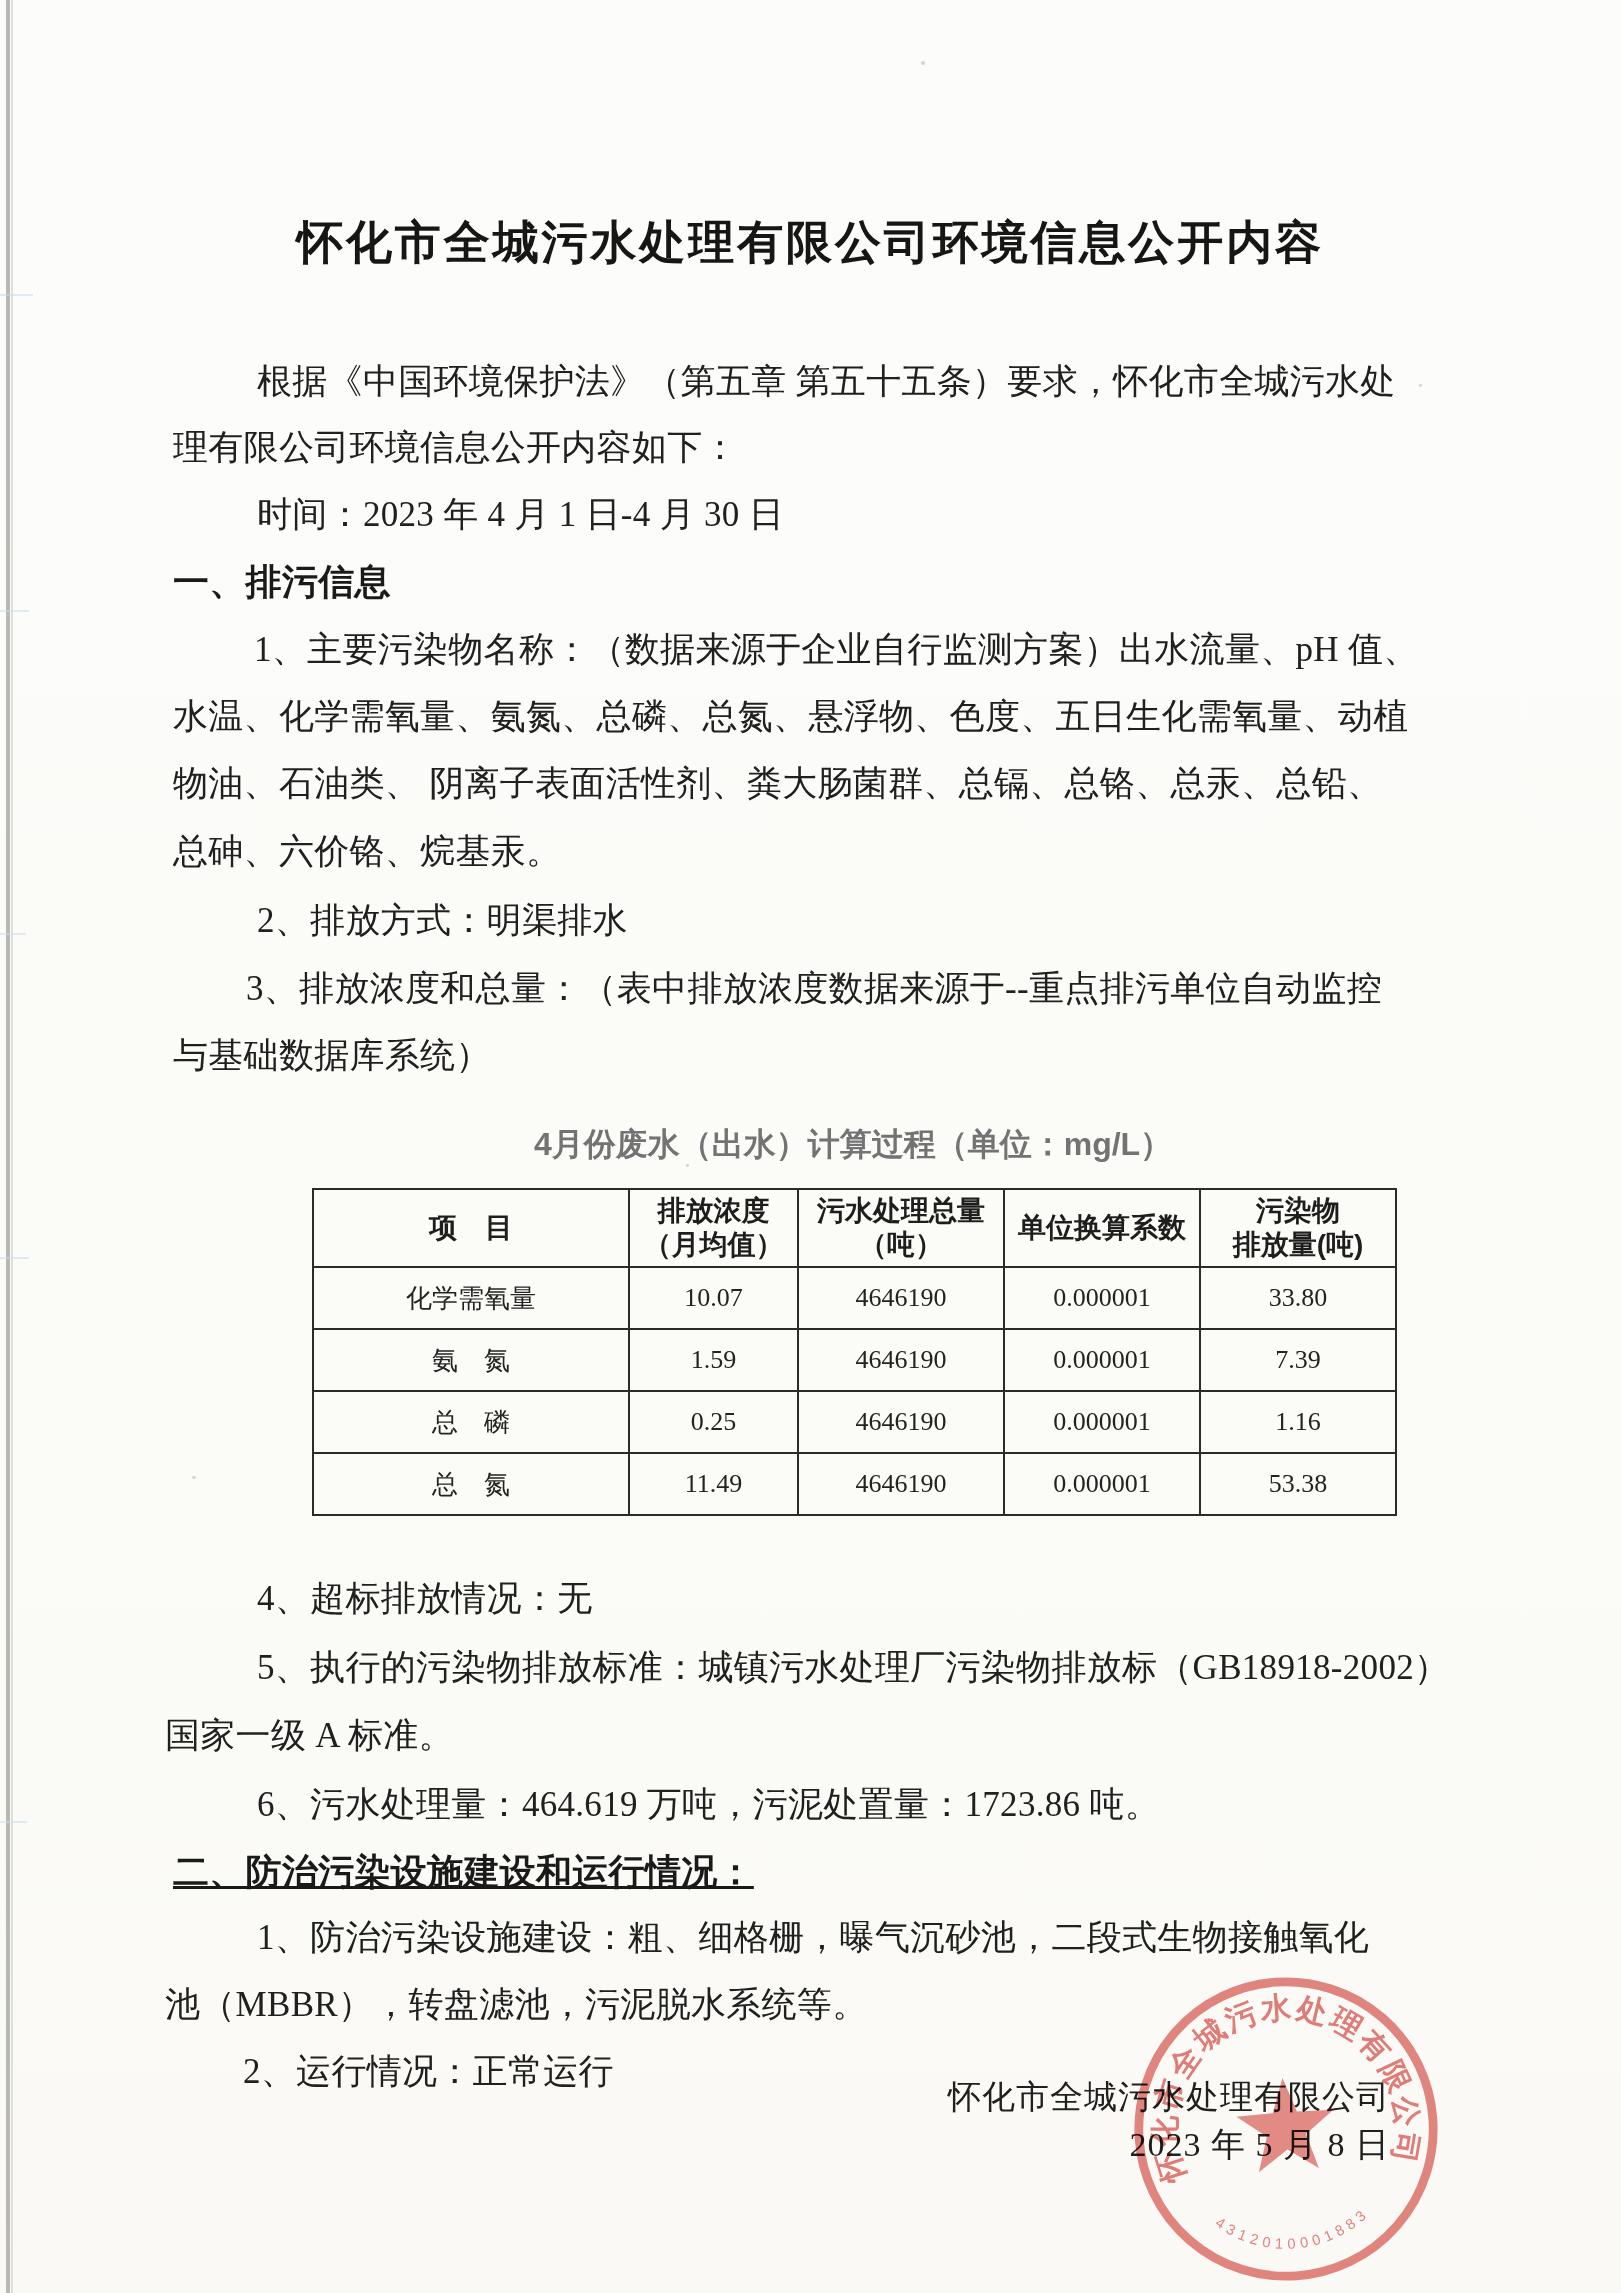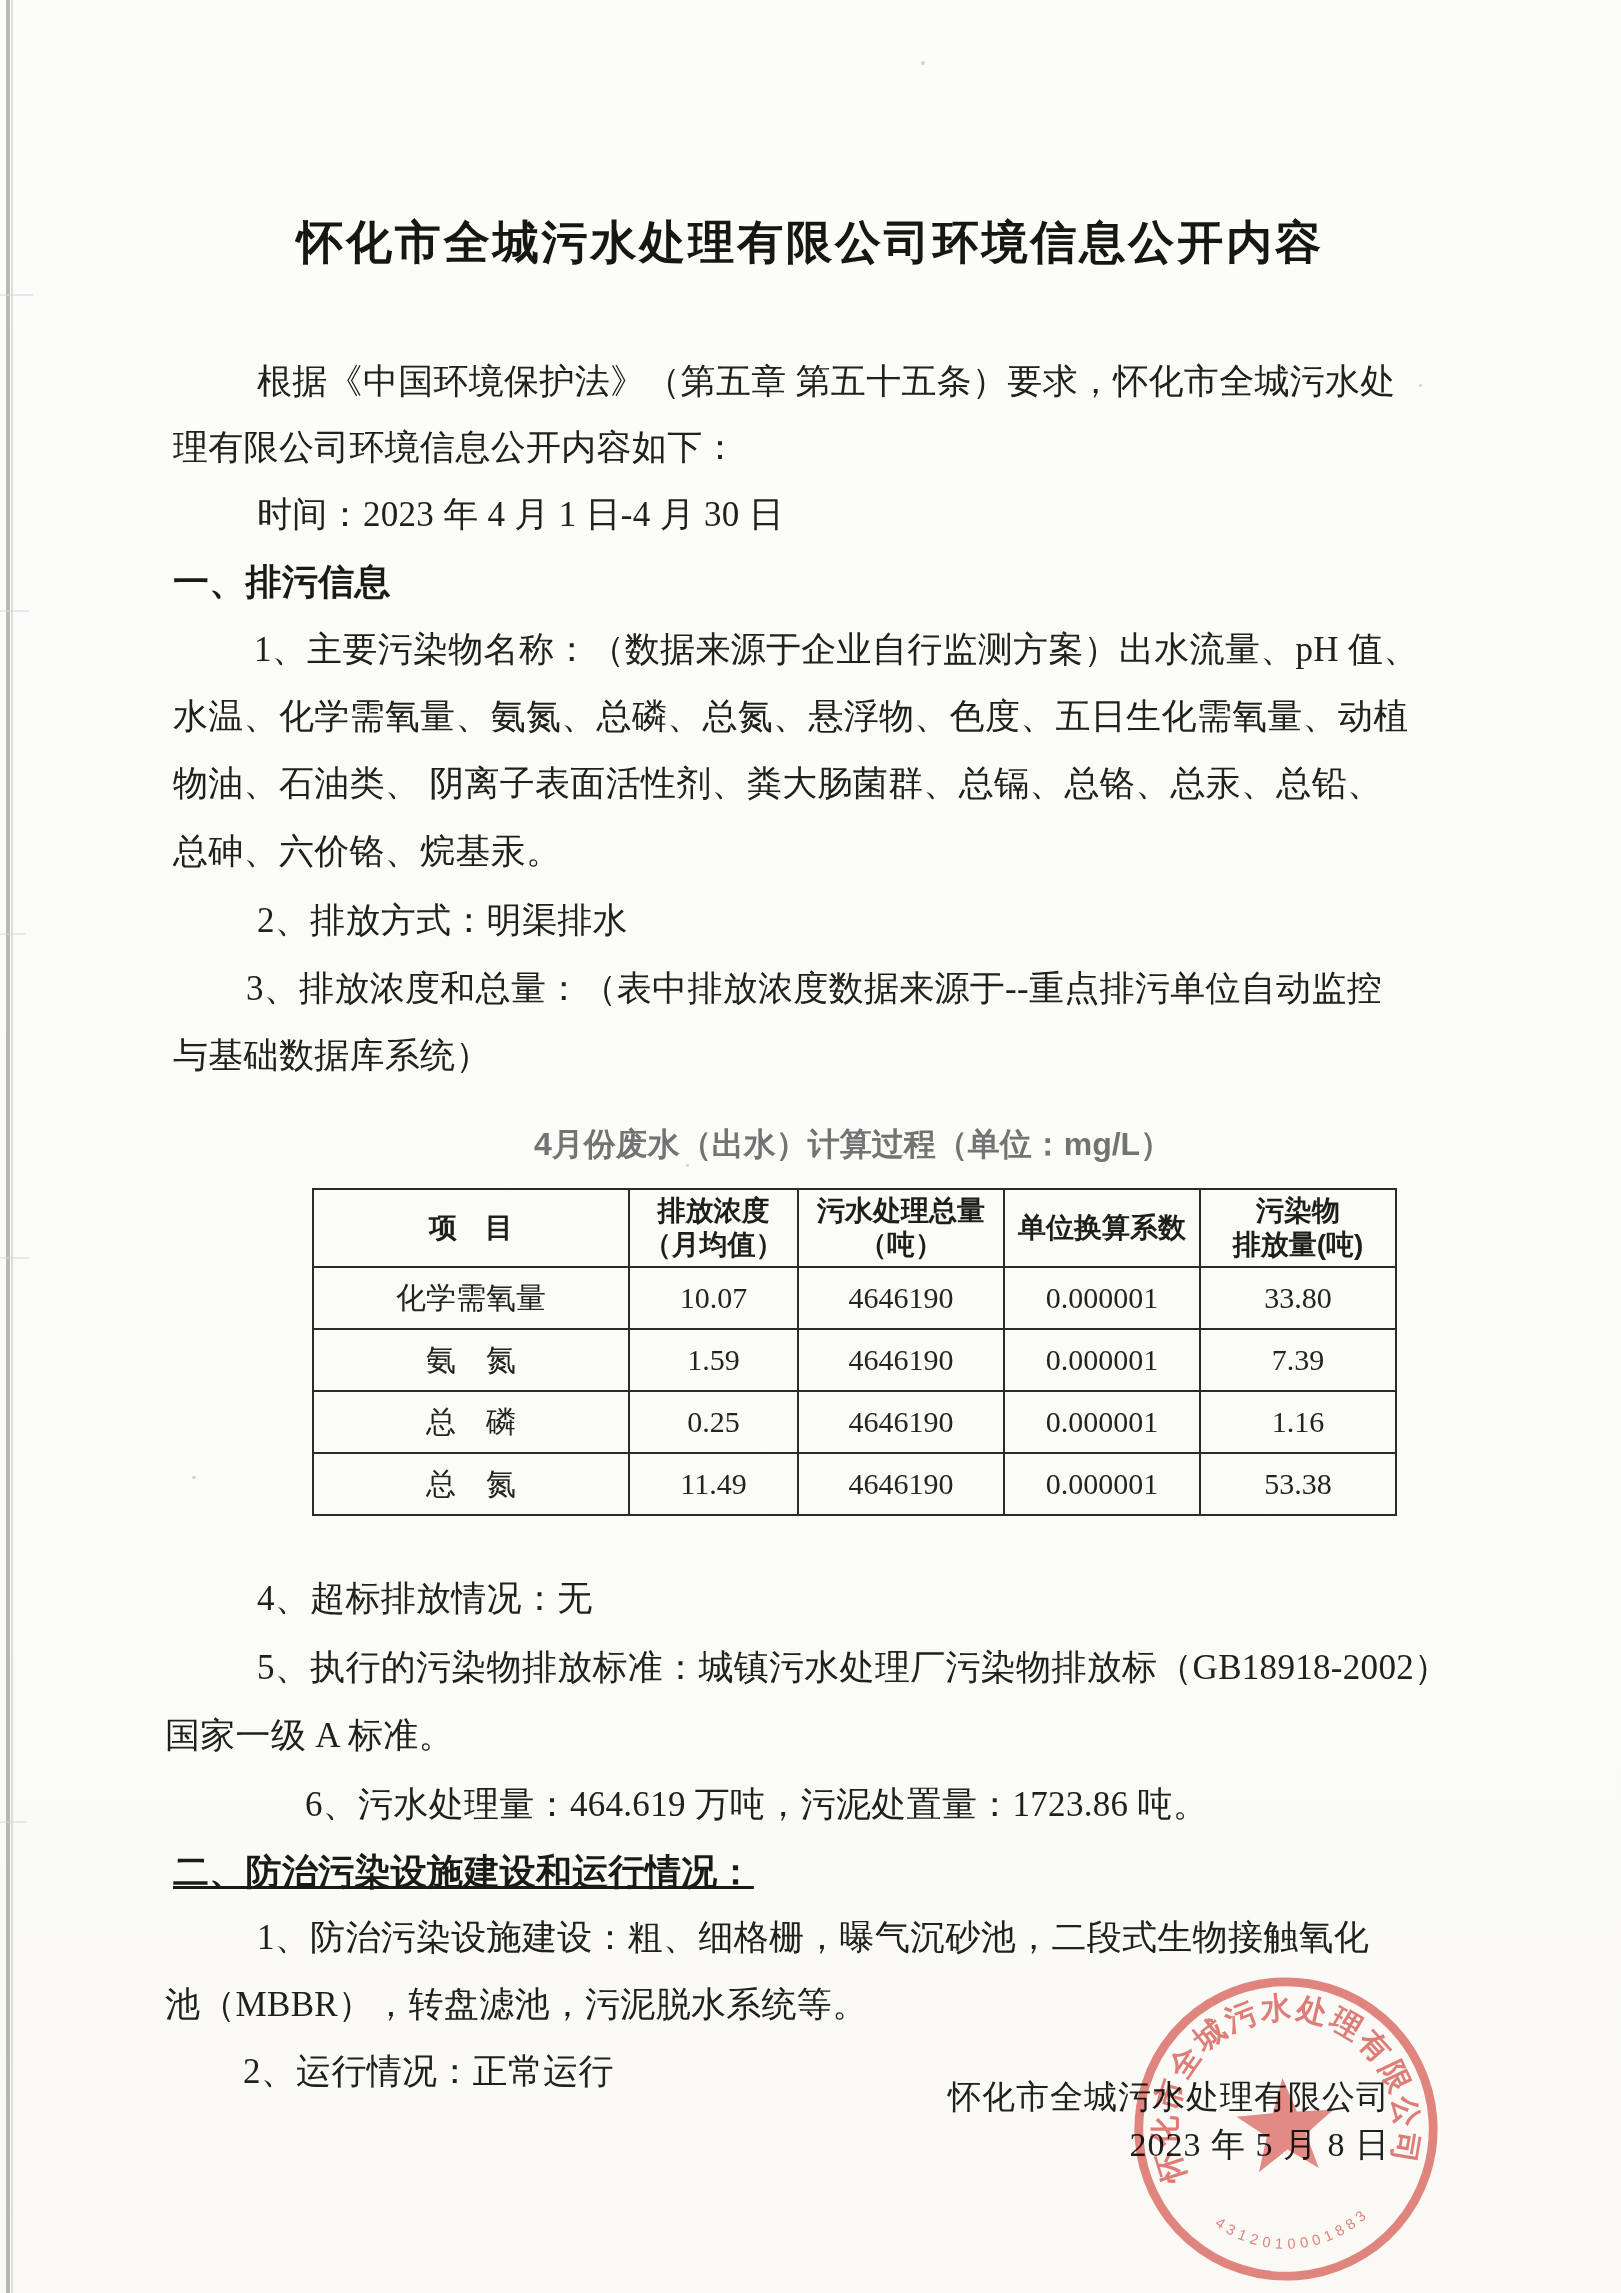--- a/index.html
+++ b/index.html
@@ -32,21 +32,21 @@
     border-collapse:collapse;table-layout:fixed;
   }
   table.calc td,table.calc th{
     border:2px solid #2b2b27;text-align:center;vertical-align:middle;padding:0;
   }
   table.calc{border:2.9px solid #2b2b27;}
   table.calc th{
     height:76px;font-family:"Liberation Sans","DejaVu Sans",sans-serif;
     font-weight:bold;font-size:28px;line-height:34px;color:#1e1e1c;
   }
-  table.calc td{height:60px;font-size:30px;color:#232321;}
+  table.calc td{height:60px;font-size:26px;color:#232321;}
   .sig-block{position:absolute;right:231px;top:2074px;text-align:right;}
   .sig-line{font-size:34px;letter-spacing:1px;line-height:47px;white-space:nowrap;}
   .stamp{
     position:absolute;left:1129px;top:1972px;width:314px;height:314px;
     transform:rotate(-4deg);mix-blend-mode:multiply;opacity:.82;
   }
 </style>
 </head>
 <body>
 
@@ -143,21 +143,21 @@
       <td>4646190</td>
       <td>0.000001</td>
       <td>53.38</td>
     </tr>
   </tbody>
 </table>
 
 <div class="line" style="left:257px;top:1576px;">4、超标排放情况：无</div>
 <div class="line" style="left:257px;top:1645px;">5、执行的污染物排放标准：城镇污水处理厂污染物排放标（GB18918-2002）</div>
 <div class="line" style="left:165px;top:1713px;">国家一级 A 标准。</div>
-<div class="line" style="left:257px;top:1782px;margin-left:48px;">6、污水处理量：464.619 万吨，污泥处置量：1723.86 吨。</div>
+<div class="line" style="left:257px;top:1782px;">6、污水处理量：464.619 万吨，污泥处置量：1723.86 吨。</div>
 
 <div class="line heading" style="left:173px;top:1849px;text-decoration:underline;">二、防治污染设施建设和运行情况：</div>
 
 <div class="line" style="left:257px;top:1915px;">1、防治污染设施建设：粗、细格栅，曝气沉砂池，二段式生物接触氧化</div>
 <div class="line" style="left:165px;top:1982px;">池（MBBR），转盘滤池，污泥脱水系统等。</div>
 <div class="line" style="left:243px;top:2049px;">2、运行情况：正常运行</div>
 
 <div class="sig-block">
   <div class="sig-line" style="font-size:33px;">怀化市全城污水处理有限公司</div>
   <div class="sig-line">2023 年 5 月 8 日</div>

